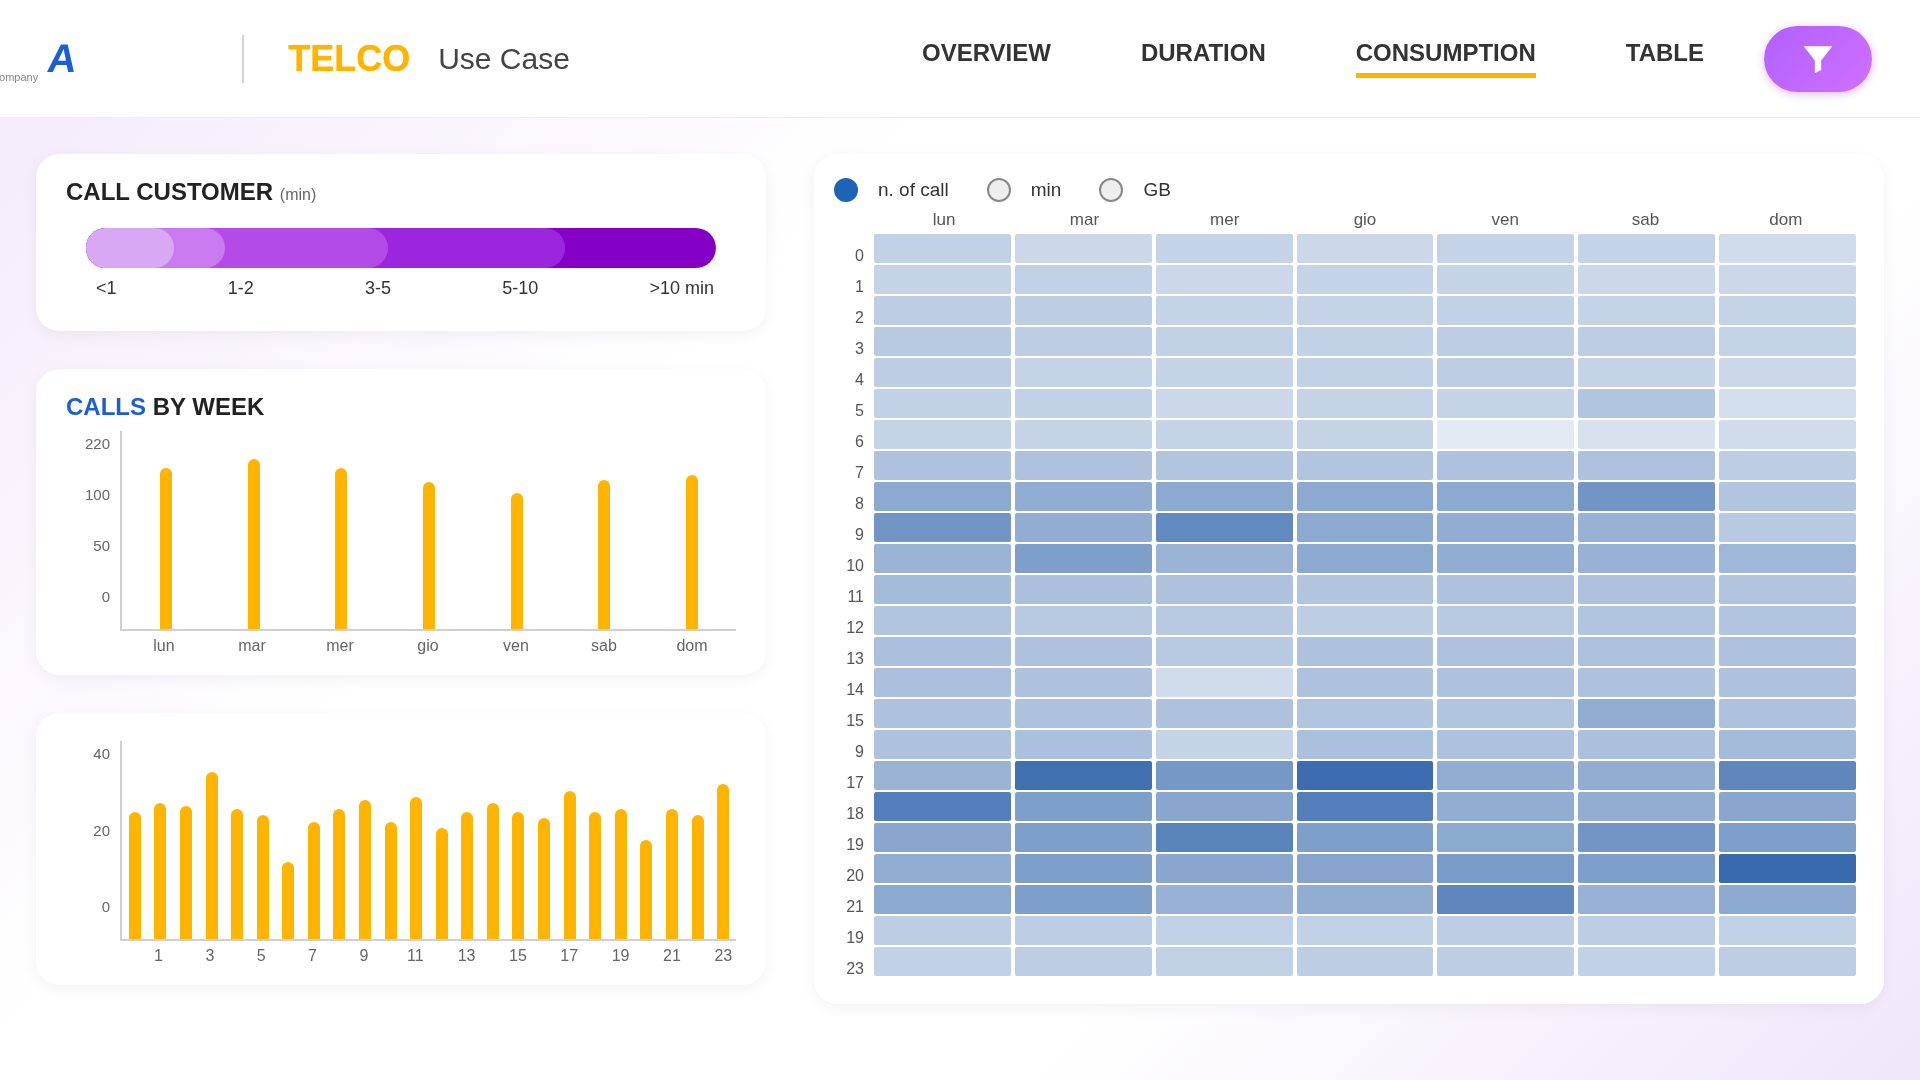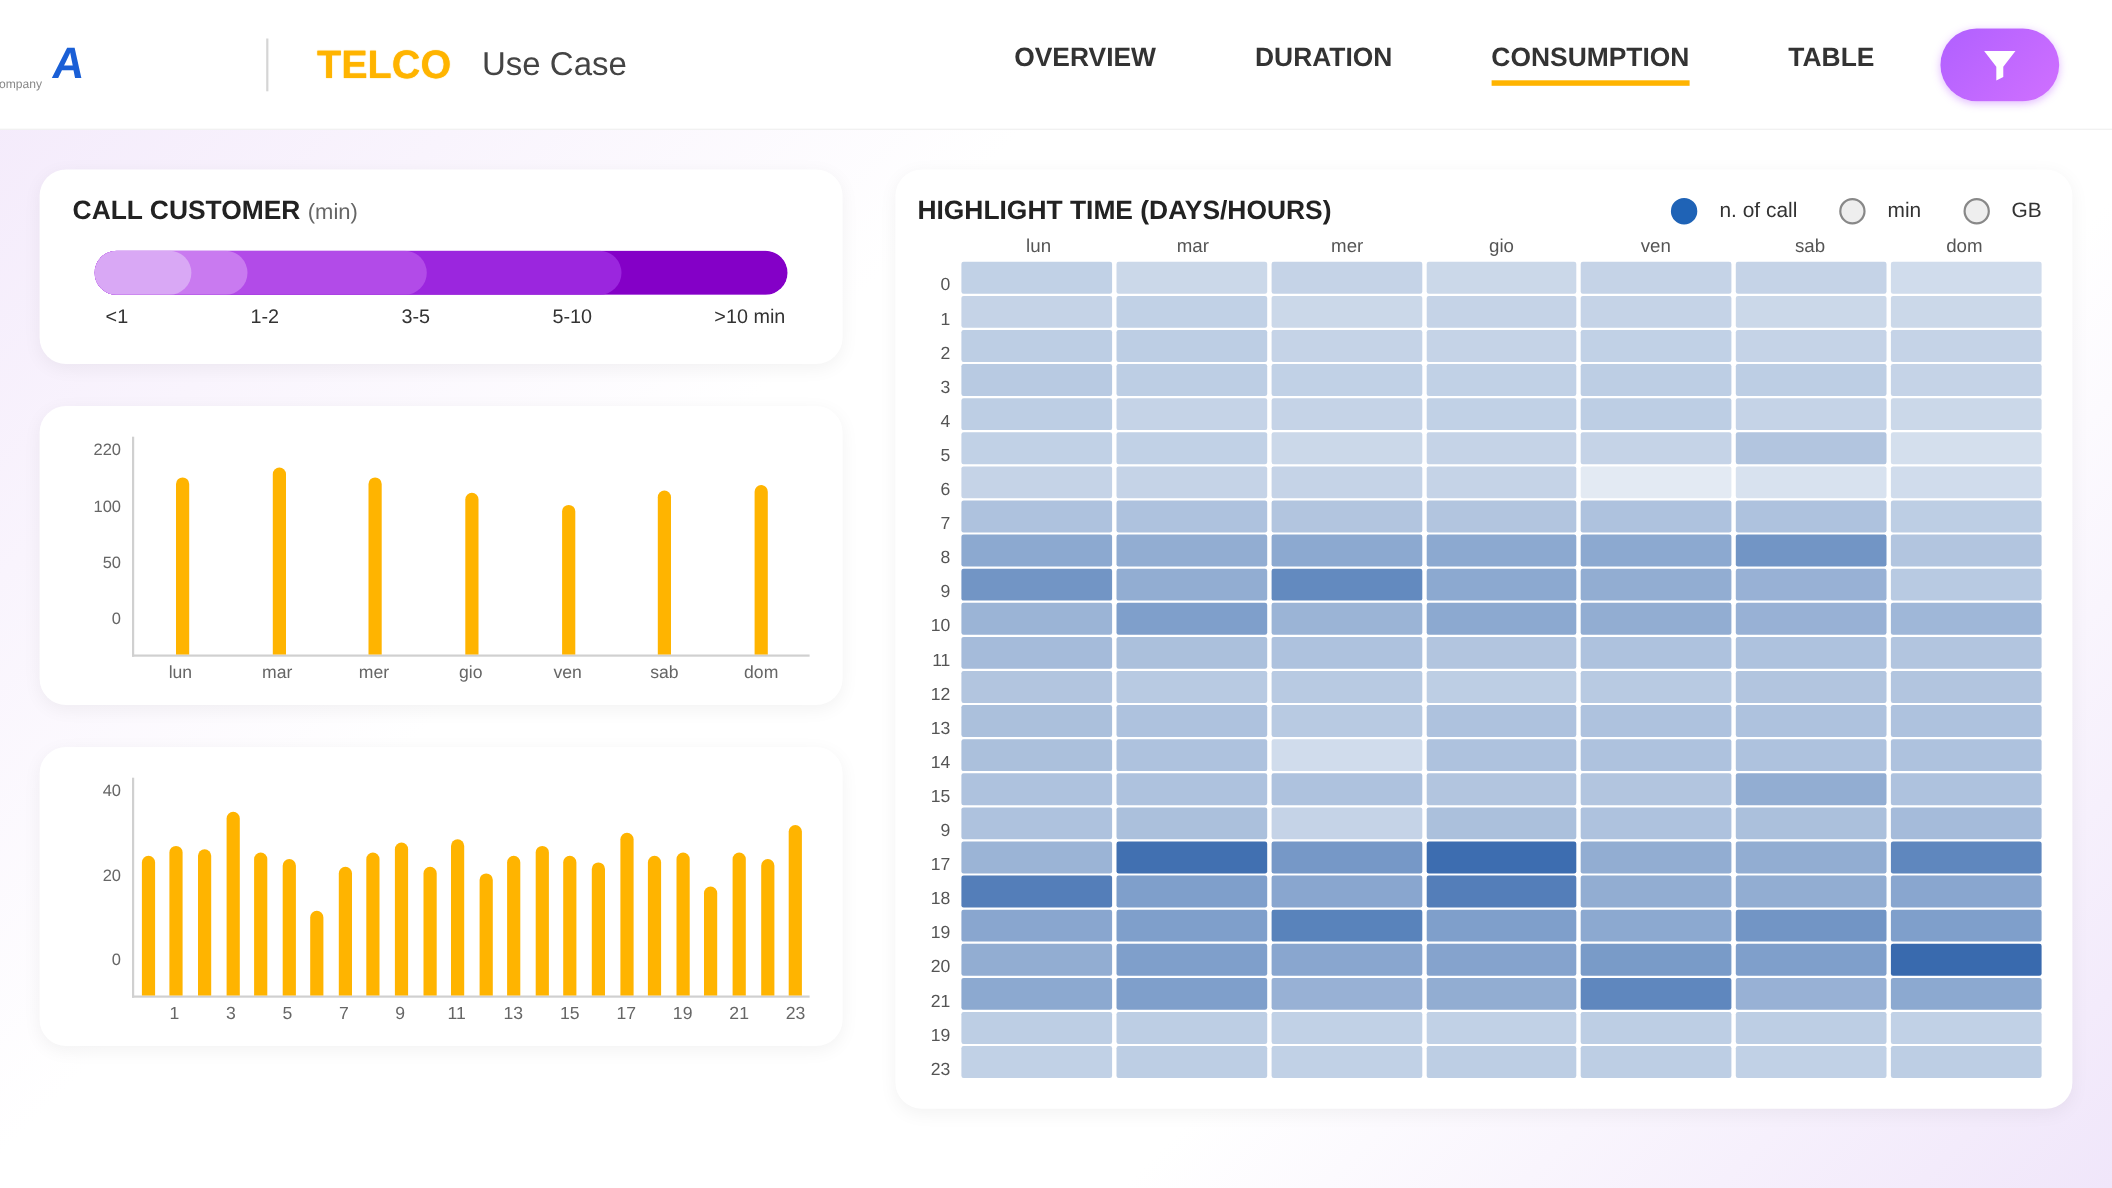--- a/index.html
+++ b/index.html
@@ -18,21 +18,21 @@
   .nav-item.active { font-weight:800; border-bottom:5px solid #ffb400; }
   .filter-btn { width:108px; height:66px; border-radius:34px; background:linear-gradient(135deg,#b060ff,#d070ff); display:flex; align-items:center; justify-content:center; cursor:pointer; box-shadow:0 2px 8px rgba(180,80,255,.4);}
   .filter-btn svg { width:38px; height:38px; fill:#fff; }
 
   
   .page { display:flex; gap:48px; padding:36px 36px 24px 36px; }
   .leftcol { width:730px; display:flex; flex-direction:column; gap:38px;}
   .rightcol { flex:1; }
   .card { background:#fff; border-radius:24px; box-shadow:0 4px 16px rgba(0,0,0,.05); padding:24px 30px 20px 30px; position:relative;}
   .card-title { font-size:24px; font-weight:800; color:#222; margin-bottom:10px;}
-  .title-sub { font-size:20px; font-weight:500; color:#666;}
+  .title-sub { font-size:16px; font-weight:500; color:#666;}
   .title-accent { color:#1a5fd6; }
 
   
   .pill-track { position:relative; height:40px; margin:22px 20px 10px 20px; border-radius:22px; background:#d9a8f5; overflow:hidden;}
   .pill-seg { position:absolute; top:0; height:100%; border-top-right-radius:22px; border-bottom-right-radius:22px;}
   .pill-labels { display:flex; justify-content:space-between; margin:10px 22px 4px 30px; font-size:18px; color:#333; font-weight:500;}
 
   
   .chart-wrap { display:flex; align-items:stretch; height:200px; margin-top:4px;}
   .y-axis { display:flex; flex-direction:column; justify-content:space-between; align-items:flex-end; padding:4px 10px 26px 0; font-size:15px; color:#666; width:54px;}
@@ -105,20 +105,23 @@
       <div class="pill-labels" id="pill-labels">
           <span>&lt;1</span>
           <span>1-2</span>
           <span>3-5</span>
           <span>5-10</span>
           <span>&gt;10 min</span>
         </div>
     </div>
 
     <div class="card">
+      <div class="card-title">
+        <span class="title-accent">CALLS</span><span> BY WEEK</span>
+      </div>
       <div class="chart-wrap">
         <div class="y-axis" id="week-yaxis">
             <span>220</span>
             <span>100</span>
             <span>50</span>
             <span>0</span>
           </div>
         <div class="bars" id="week-bars">
             <div class="barcol">
               <div class="bar" style="height: 161.5px;"></div>
@@ -262,21 +265,20 @@
           <span></span>
           <span>23</span>
         </div>
     </div>
 
   </div>
 
   <div class="rightcol">
     <div class="heat-card">
       <div class="heat-head">
-        <div class="heat-title">HIGHLIGHT TIME (DAYS/HOURS)</div>
         <div class="legend" id="heat-legend">
             <div class="legend-item">
               <span class="legend-dot on"></span>
               <span>n. of call</span>
             </div>
             <div class="legend-item">
               <span class="legend-dot"></span>
               <span>min</span>
             </div>
             <div class="legend-item">

